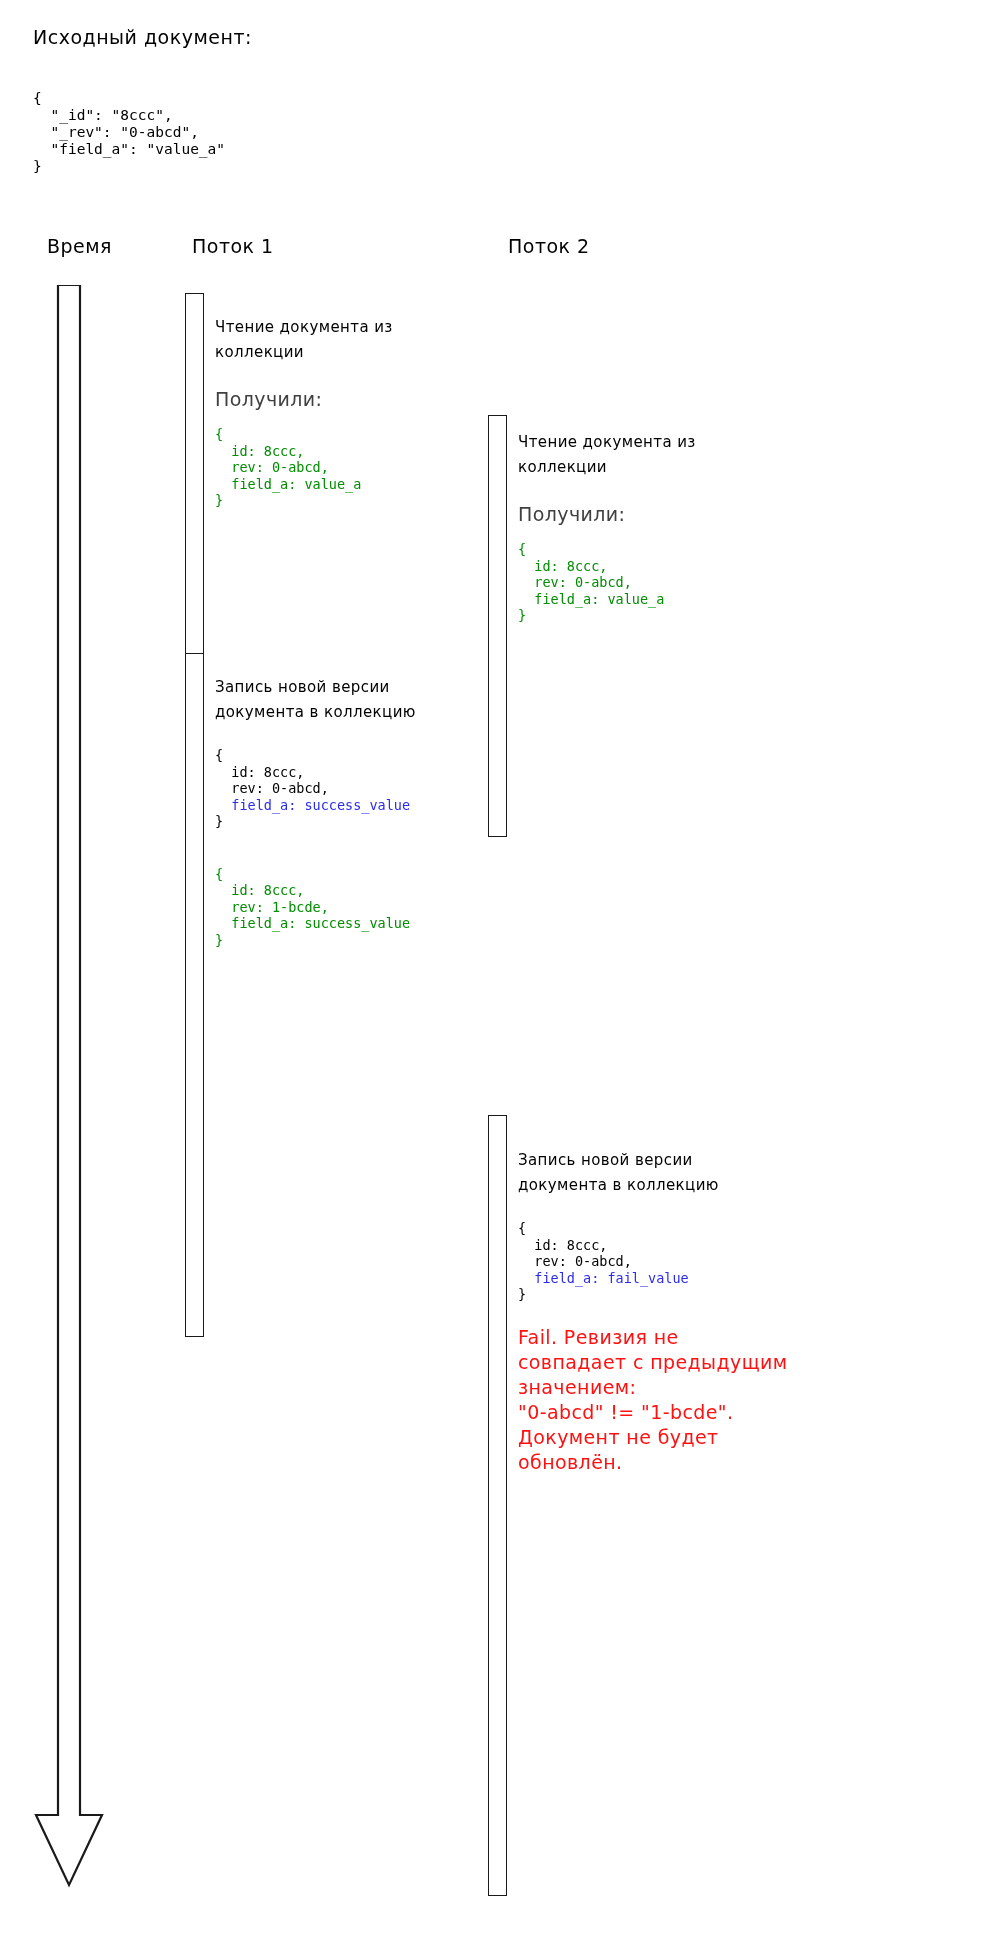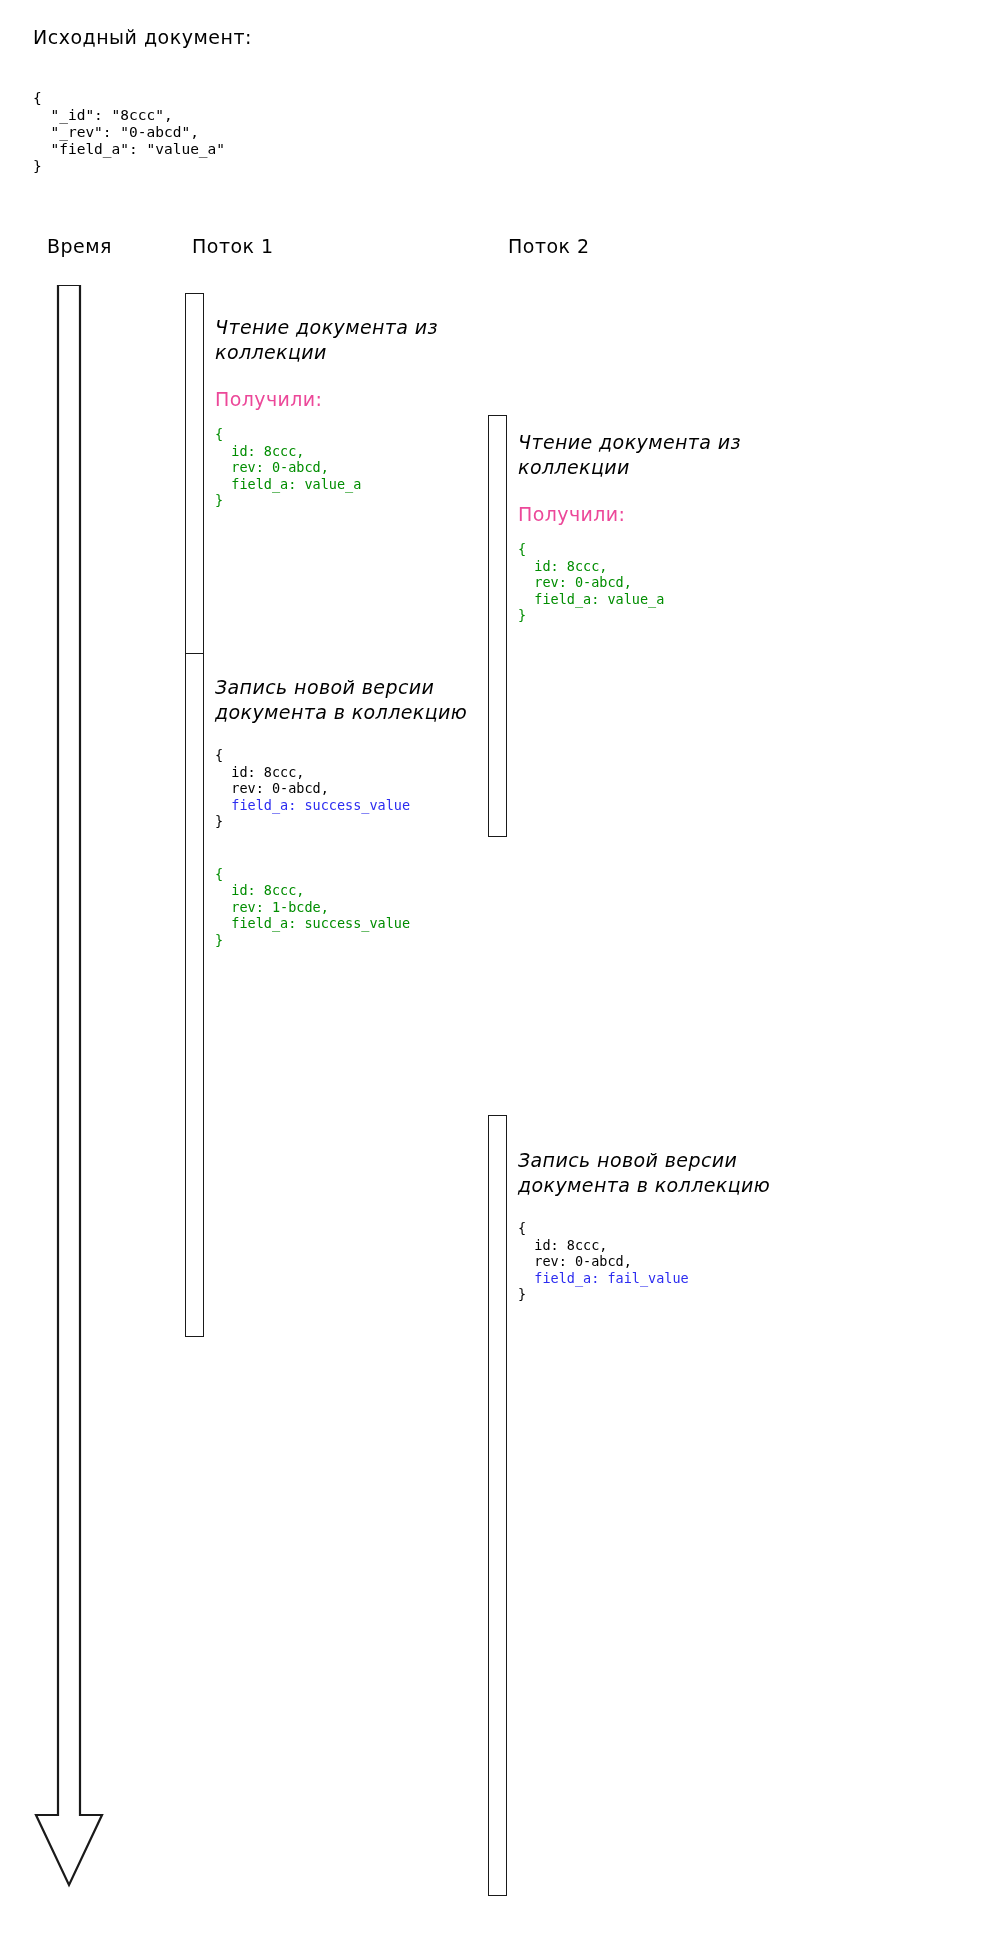--- a/index.html
+++ b/index.html
@@ -64,34 +64,33 @@
     background: #ffffff;
     width: 19px;
     box-sizing: border-box;
   }
 
   
   .block {
     position: absolute;
   }
   .block-title {
-    font-size: 19px;
+    font-size: 15px;
     line-height: 25px;
     letter-spacing: 0.4px;
     white-space: pre-line;
     color: #000000;
-    font-style: italic;
   }
   .block-status {
     font-size: 19px;
     line-height: 25px;
     letter-spacing: 0.4px;
     white-space: pre-line;
   }
-  .status-green { color: #ec4899; }
+  .status-green { color: #404040; }
   .status-red   { color: #ff1111; }
 
   .code {
     font-family: "DejaVu Sans Mono", monospace;
     font-size: 13.5px;
     line-height: 16.5px;
     white-space: pre;
   }
   .code-green { color: #008d00; }
   .code-black { color: #000000; }
@@ -174,13 +173,19 @@
 <div class="block" style="left:518px; top:1148px; width:300px;">
   <div class="block-title">Запись новой версии
 документа в коллекцию</div>
   <div class="spacer-md"></div>
   <div class="code code-black"><span>{
   id: 8ccc,
   rev: 0-abcd,
   </span><span class="hl-blue">field_a: fail_value</span><span>
 }</span></div>
   <div class="spacer-md"></div>
+  <div class="block-status status-red">Fail. Ревизия не
+совпадает с предыдущим
+значением:
+"0-abcd" != "1-bcde".
+Документ не будет
+обновлён.</div>
 </div>
 
 </body></html>

